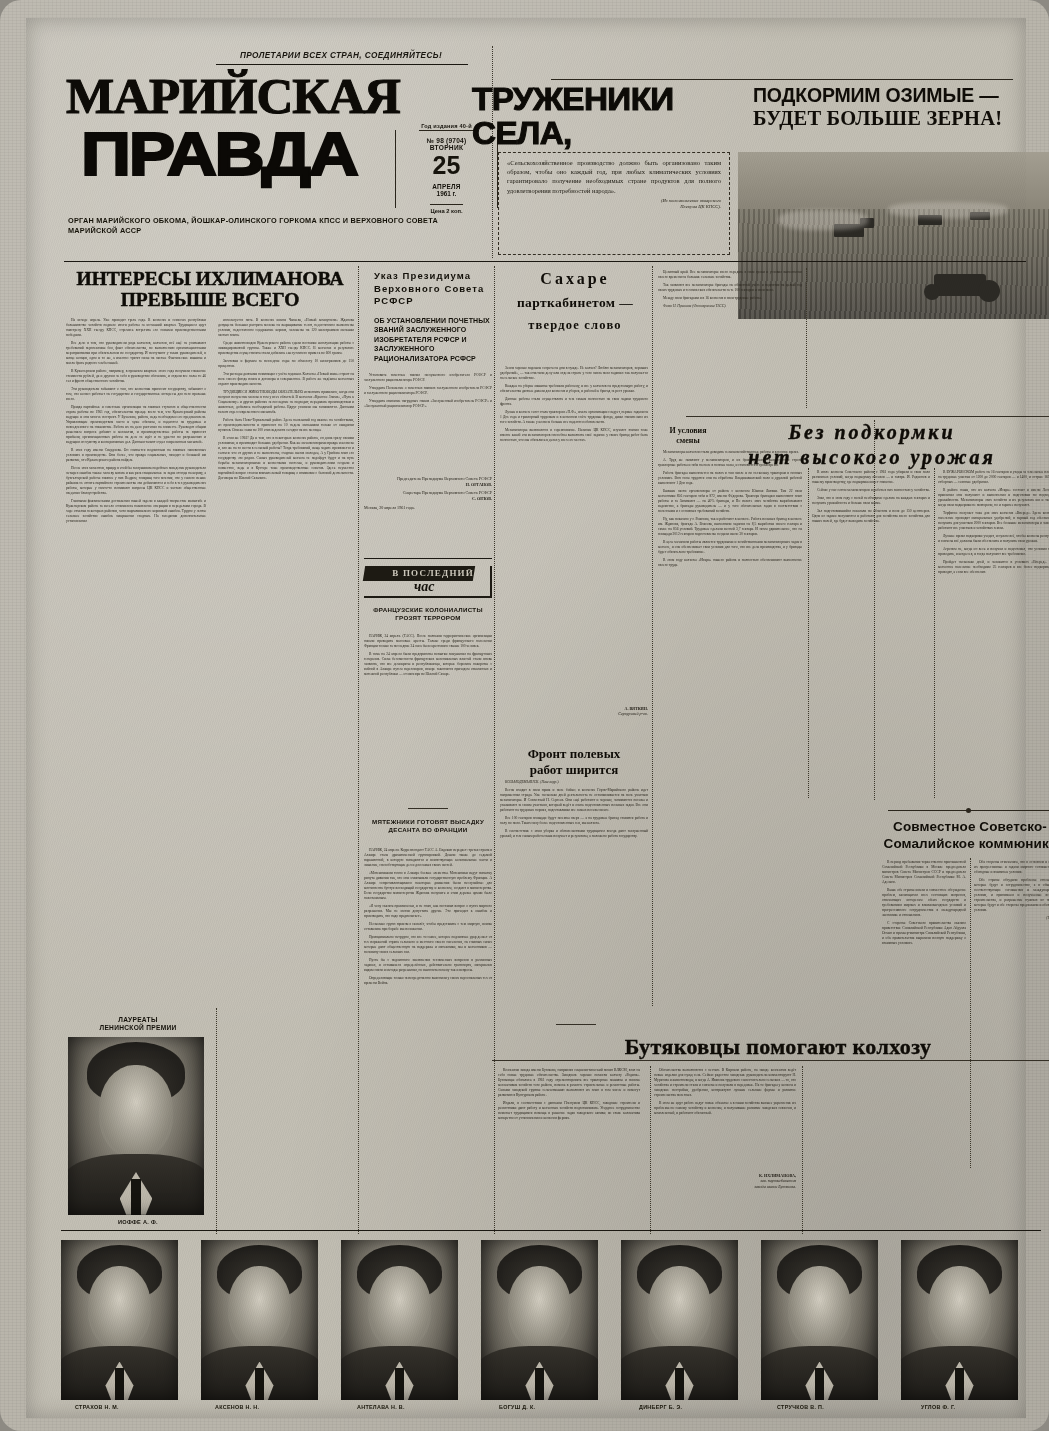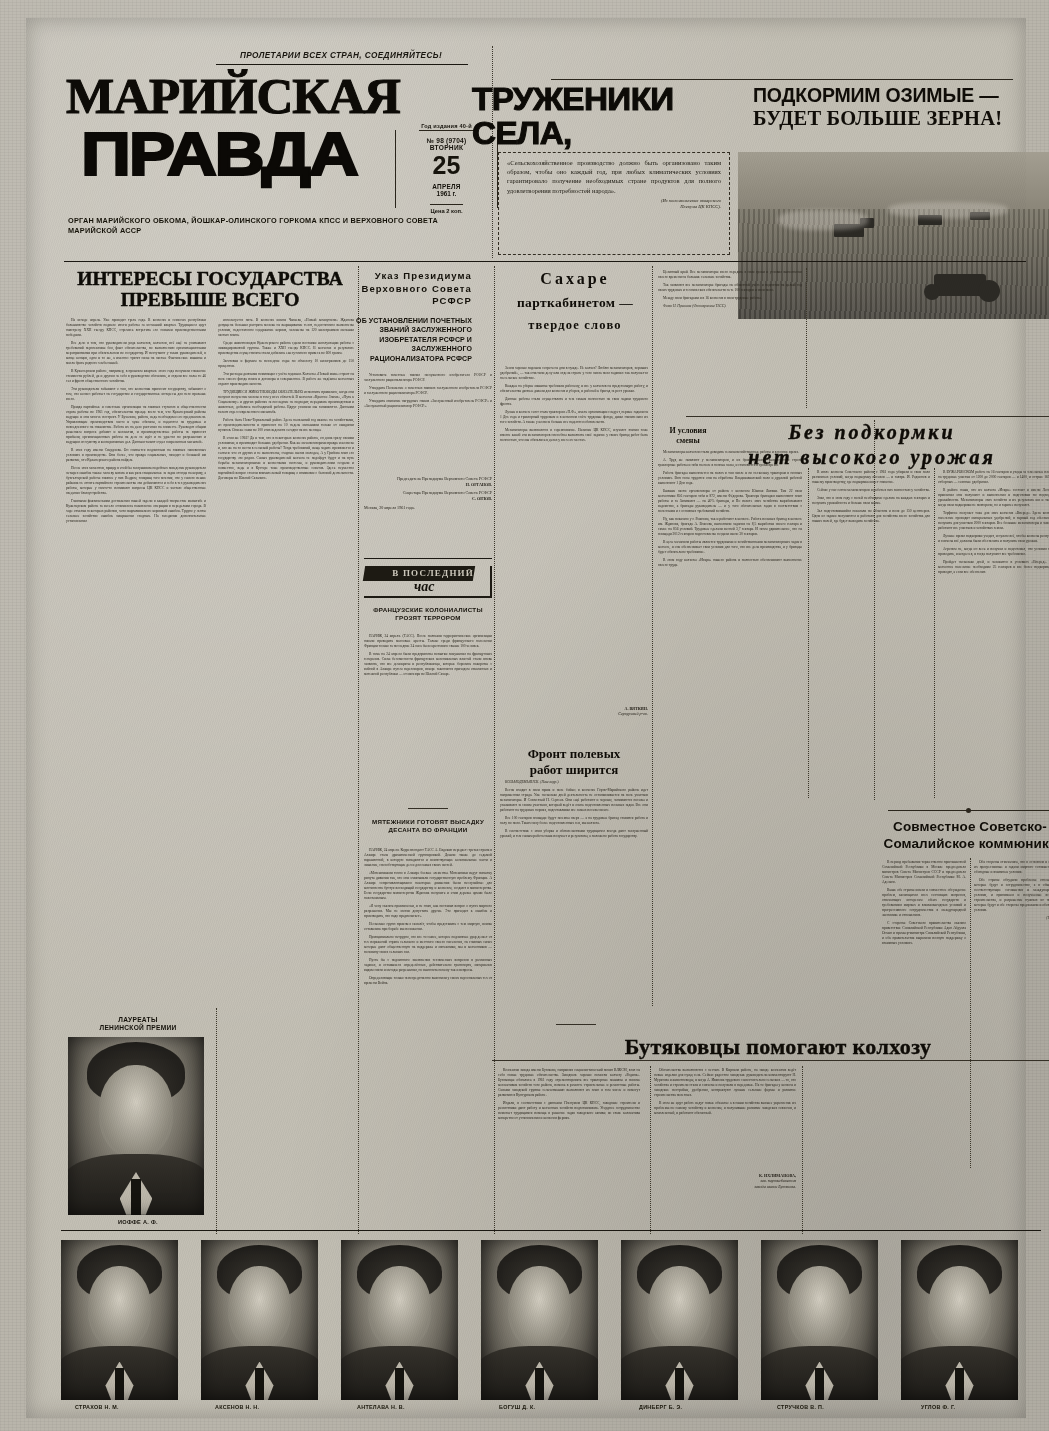--- a/index.html
+++ b/index.html
@@ -6,20 +6,21 @@
   body{font-family:"Liberation Serif",serif;}
   #page{
     position:relative;width:1049px;height:1431px;overflow:hidden;
     background:#b9b5ab;
     background-image:
       repeating-linear-gradient(0deg, rgba(0,0,0,.035) 0 1px, rgba(0,0,0,0) 1px 3px),
       repeating-linear-gradient(90deg, rgba(0,0,0,.03) 0 1px, rgba(0,0,0,0) 1px 4px),
       radial-gradient(ellipse at 30% 20%, rgba(255,255,255,.16), rgba(0,0,0,0) 60%),
       radial-gradient(ellipse at 80% 75%, rgba(0,0,0,.10), rgba(0,0,0,0) 55%);
     color:#17150f;
+    border-radius:21px;
   }
   #sheet{
     position:absolute;left:26px;top:18px;width:1000px;height:1400px;
     background:#c3bfb4;
     background-image:
       radial-gradient(ellipse at 20% 10%, rgba(255,255,255,.22), rgba(0,0,0,0) 50%),
       radial-gradient(ellipse at 85% 90%, rgba(0,0,0,.13), rgba(0,0,0,0) 50%);
     box-shadow:0 0 22px rgba(0,0,0,.25) inset;
   }
   .grain{position:absolute;inset:0;pointer-events:none;opacity:.5;
@@ -107,21 +108,21 @@
   
   .col{position:absolute;}
   .colrule{position:absolute;border-left:.7px dotted #3b3629;}
   h3.sub{font-family:"Liberation Sans",sans-serif;font-weight:bold;text-align:center;
      margin:0;color:#16120b;}
 
   #lead-title{position:absolute;left:38px;top:250px;width:292px;text-align:center;
      font-family:"Liberation Serif",serif;font-weight:bold;font-size:19.5px;line-height:21px;
      letter-spacing:0px;color:#0e0c07;-webkit-text-stroke:.45px #0e0c07;}
 
-  #ukaz{position:absolute;left:318px;top:252px;width:128px;text-align:right;}
+  #ukaz{position:absolute;left:348px;top:252px;width:128px;text-align:left;}
   #ukaz .u1{font-family:"Liberation Sans",sans-serif;font-size:9.5px;font-weight:bold;
      line-height:12.5px;letter-spacing:1.1px;color:#131009;}
   #ukaz .u2{font-family:"Liberation Sans",sans-serif;font-size:7px;font-weight:bold;
      line-height:9.5px;letter-spacing:.1px;margin-top:8px;color:#131009;}
 
   #slovo{position:absolute;left:474px;top:252px;width:150px;text-align:center;
      font-family:"Liberation Serif",serif;font-weight:bold;color:#100d08;}
   #slovo .s1{font-size:16px;letter-spacing:3px;}
   #slovo .s2{font-size:13.5px;letter-spacing:.4px;margin-top:7px;}
   #slovo .s3{font-size:12.5px;letter-spacing:1.2px;margin-top:7px;}
@@ -239,21 +240,21 @@
   <div class="rule" style="position:absolute;left:38px;top:243px;width:962px;"></div>
 
   <div class="colrule" style="left:332px;top:248px;height:968px;"></div>
   <div class="colrule" style="left:468px;top:248px;height:968px;"></div>
   <div class="colrule" style="left:626px;top:248px;height:740px;"></div>
   <div class="colrule" style="left:780px;top:250px;height:140px;"></div>
   <div class="colrule" style="left:848px;top:402px;height:380px;"></div>
   <div class="colrule" style="left:190px;top:990px;height:226px;"></div>
 
   <div id="lead-title">
-    <div>ИНТЕРЕСЫ ГОСУДАРСТВА</div>
+    <div>ИНТЕРЕСЫ ИХЛИМАНОВА</div>
     <div>ПРЕВЫШЕ ВСЕГО</div>
   </div>
 
   <div class="col tiny blur" style="left:40px;top:300px;width:140px;">
     <p>На исходе апрель. Уже проводят треть года. В колхозах и совхозах республики большинство хозяйств подвело итоги работы за истекший квартал. Трудящиеся идут навстречу XXII съезду КПСС, стремясь встретить его новыми производственными победами.</p>
     <p>Все дело в том, что руководители ряда колхозов, колхозов, всё ещё не учитывают требований перспективы боя, факт обязательства, по выполнению организационными мероприятиями при обязательном по государству. И поступают у таких руководителей, в конце концов, одно и то же, а именно: тратят силы на частые Фактические машины и масла брать родного хлеба нашей.</p>
     <p>В Куженерском районе, например, в прошлом квартале этого года получили снижение стоимости рублей, да и другим за себя в руководство обязались, и отдали все силы то 46 сел и фронт общественного хозяйства.</p>
     <p>Эти руководители забывают о том, что колхозник приносит государству, забывают о том, что колхоз работает на государство и государственные интересы для него превыше всего.</p>
     <p>Правда партийные и советские организации на главных ступенях и общественности отдать работы по 1961 год, обязательства прежде всего тем, что Куженерский районы ведущие и они многое построят. У Бухалова, районе, ведь необходимо его предсказателя. Управляющие производством часто и хуже обязаны, и надеются на трудовые и повседневного на знакомстве. Работа их на дело растения на совместе. Руководят общим решением вопроса добавят и коллектив, и производственные работы не приносят прибыли, организационных работы на деле не идёт и не удается по разрешению и ведущим он чувству и кооперативных дел. Данным талант отдел современных масштабе.</p>
     <p>В этих году имени Свердлова. Он считается подлинным на главных зимовочных условиях в производстве. Они более, что правда социальных, находят и большой им развитие, что Куженерского района найдем.</p>

